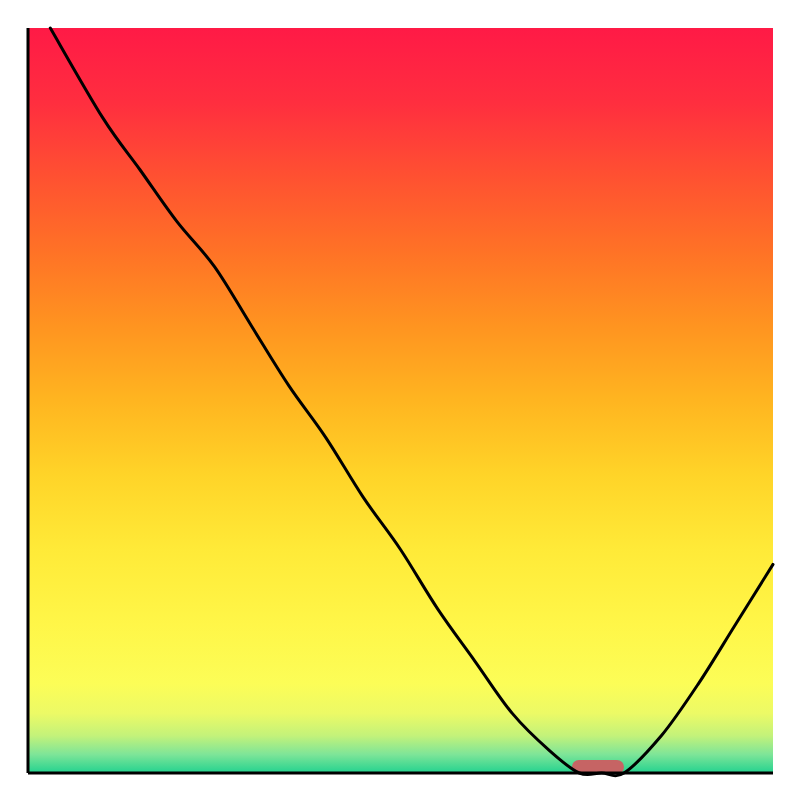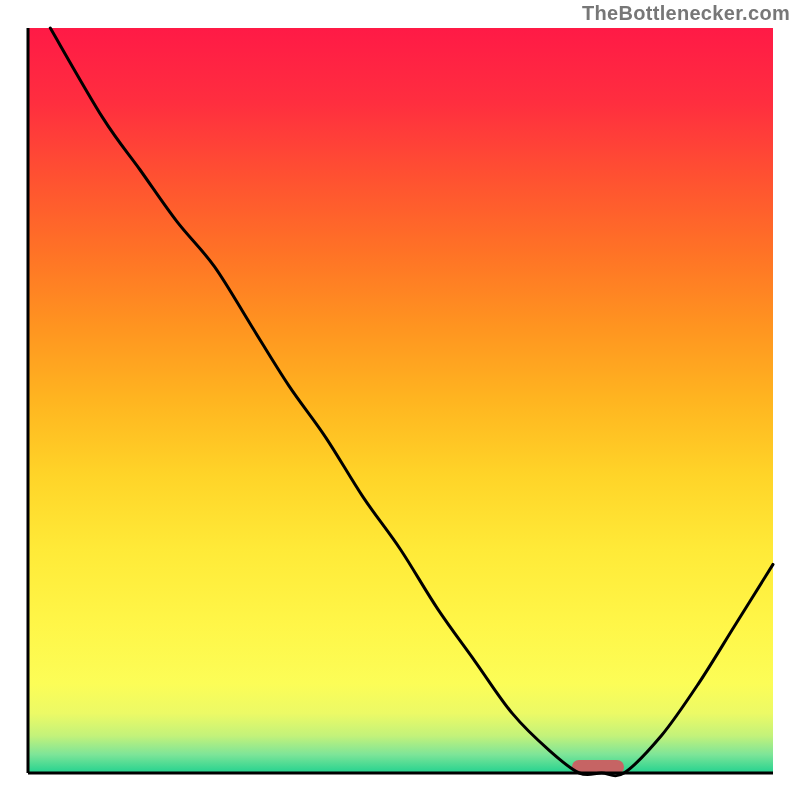--- a/index.html
+++ b/index.html
@@ -45,21 +45,20 @@
   .axis {
     stroke: #000;
     stroke-width: 3;
   }
 </style>
 </head>
 <body>
 
 <div class="canvas">
 
-  <div class="attribution">TheBottlenecker.com</div>
 
   <svg class="plot" viewBox="0 0 800 800">
     <defs>
       <linearGradient id="bg-grad" x1="0" y1="0" x2="0" y2="1">
 
       <stop offset="0.00%" stop-color="#ff1a46"></stop>
           <stop offset="10.00%" stop-color="#ff2e3f"></stop>
           <stop offset="20.00%" stop-color="#ff5131"></stop>
           <stop offset="30.00%" stop-color="#ff7226"></stop>
           <stop offset="40.00%" stop-color="#ff9420"></stop>

